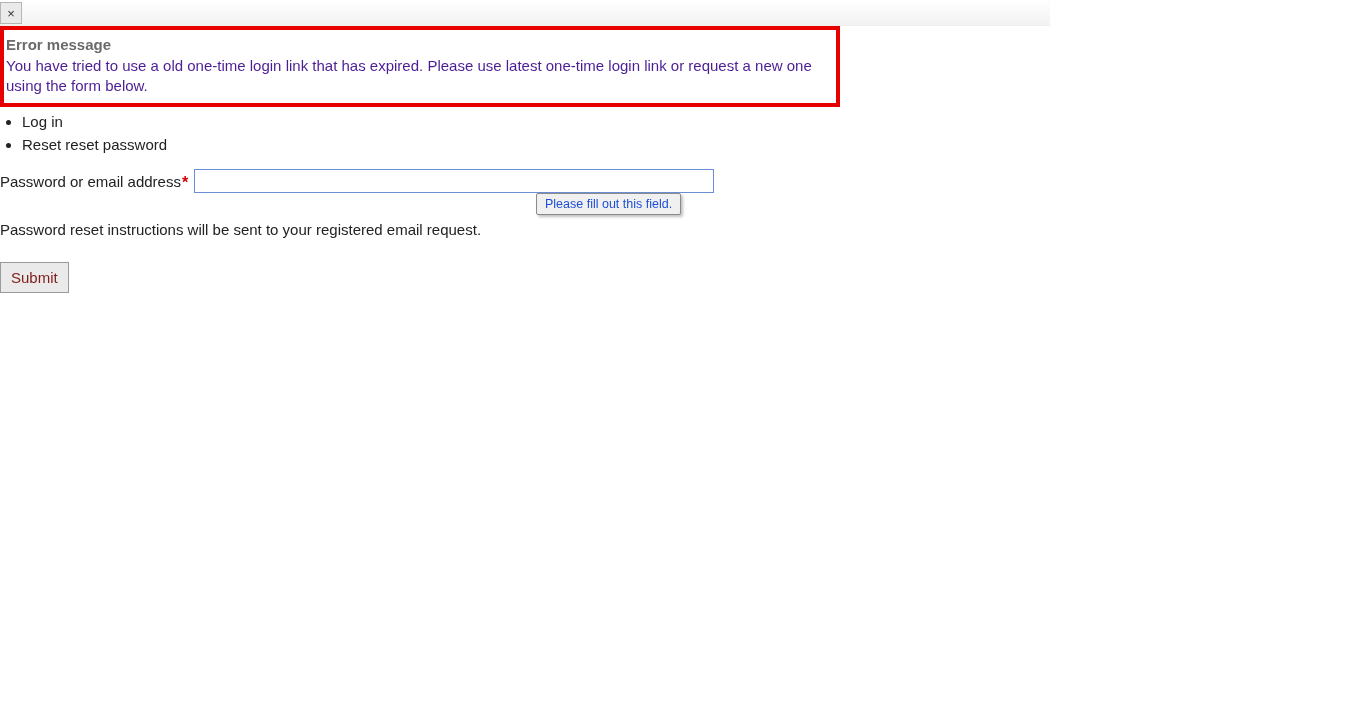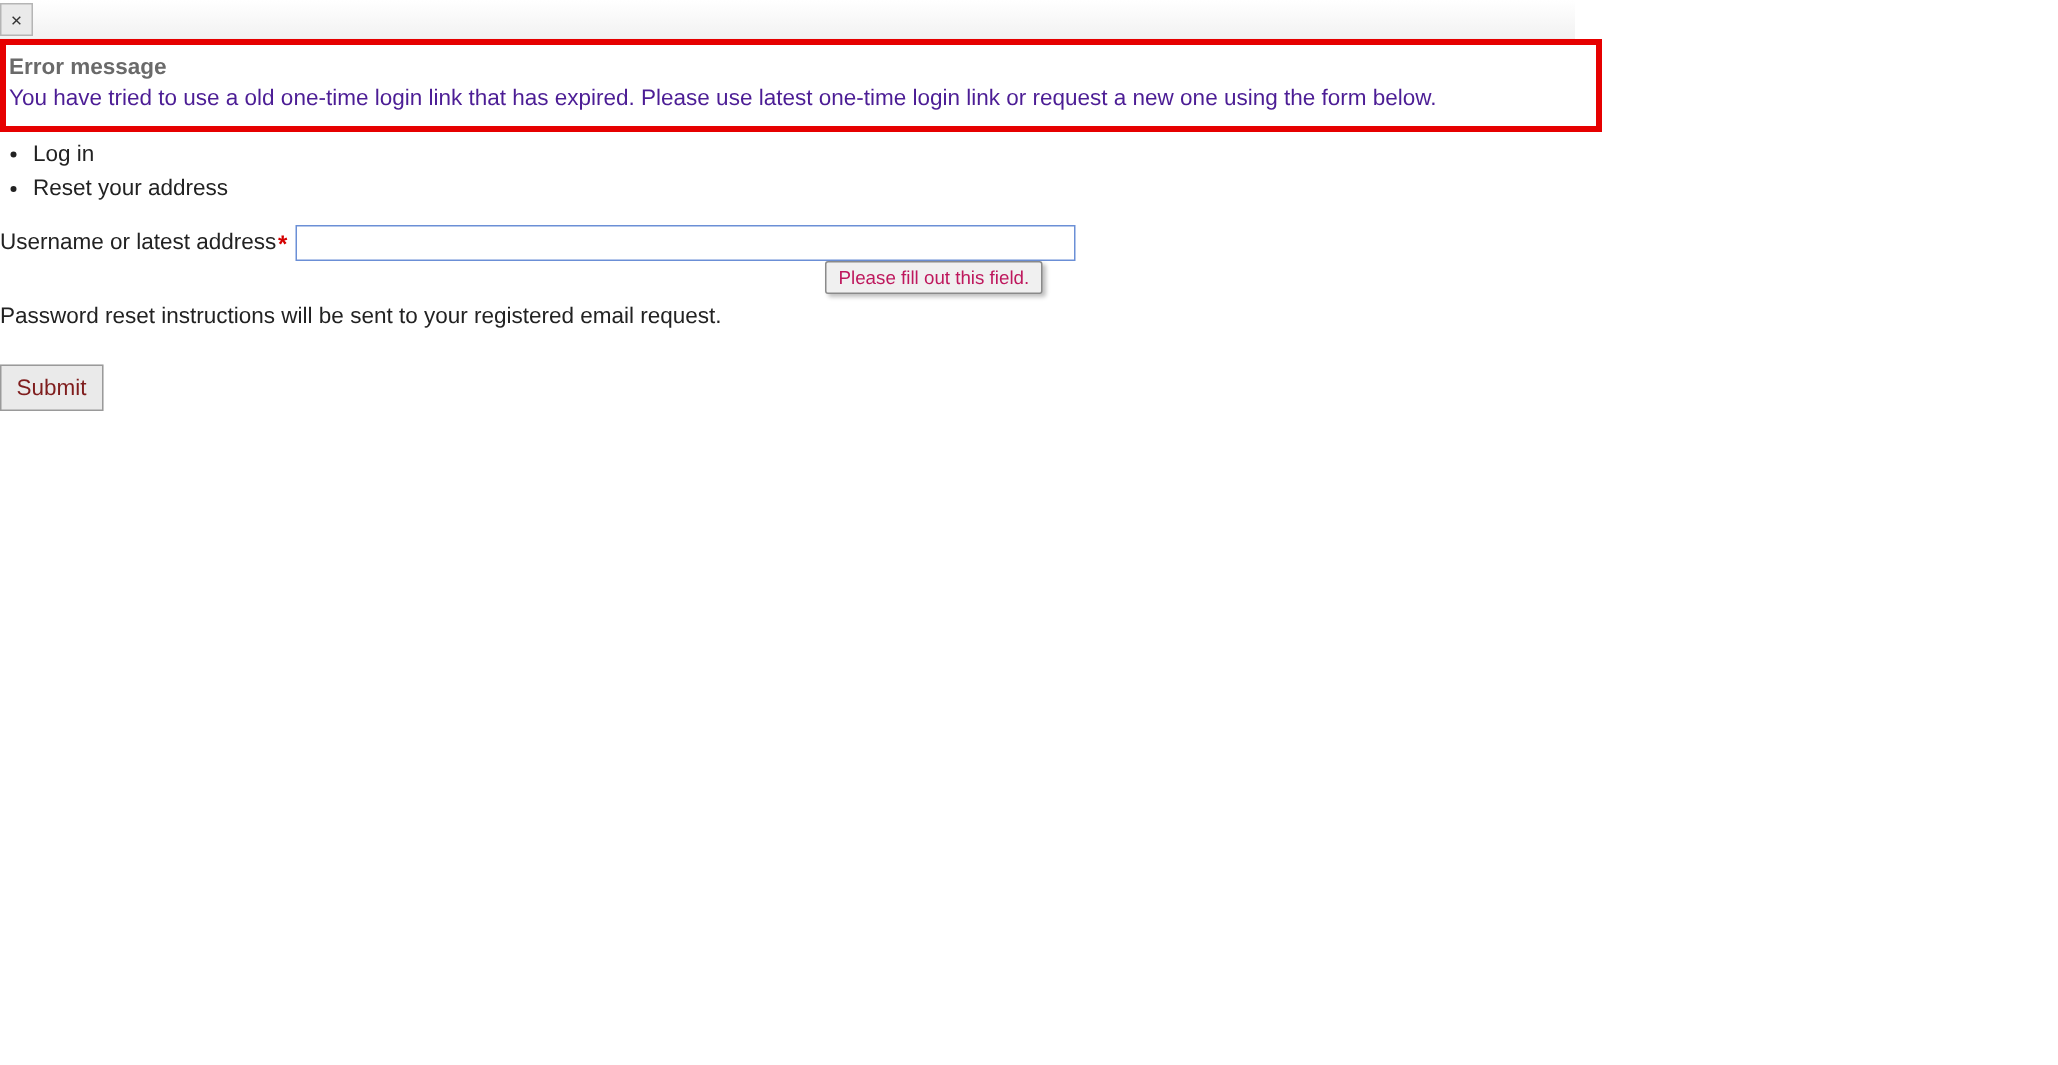--- a/index.html
+++ b/index.html
@@ -27,21 +27,21 @@
       margin: 2px 0 0 0;
       background: #eaeaea;
       border: 1px solid #b5b5b5;
       font-size: 13px;
       line-height: 1;
       cursor: pointer;
       font-family: Arial, sans-serif;
       color: #333;
     }
     .error-box {
-      width: 1068px;
+      width: 840px;
       border: 4px solid #e60000;
       margin: 0 0 4px 0;
       padding: 6px 2px 8px 2px;
       background: #fff;
     }
     .error-title {
       font-weight: bold;
       color: #6a6a6a;
       font-size: 15px;
       margin: 0 0 2px 0;
@@ -86,28 +86,28 @@
       width: 520px;
       height: 24px;
       border: 1px solid #6b8fd6;
       background: #fff;
       padding: 2px 4px;
       font-size: 14px;
       outline: none;
     }
     .tooltip {
       position: absolute;
-      left: 550px;
+      left: 536px;
       top: 24px;
       background: #f0f0f0;
       border: 1px solid #8a8a8a;
       border-radius: 2px;
       padding: 3px 8px;
       font-size: 12.5px;
-      color: #be185d;
+      color: #1d4ed8;
       box-shadow: 2px 2px 3px rgba(0,0,0,0.25);
       white-space: nowrap;
     }
     .help-text {
       margin-top: 28px;
       font-size: 15px;
       color: #222;
     }
     .submit-btn {
       margin-top: 24px;
@@ -129,25 +129,25 @@
   <button class="close-btn">×</button>
 </div>
 
 <div class="error-box">
   <div class="error-title">Error message</div>
   <div class="error-body">You have tried to use a old one-time login link that has expired. Please use latest one-time login link or request a new one using the form below.</div>
 </div>
 
 <ul class="nav">
   <li><span>Log in</span></li>
-  <li><span>Reset your address</span></li>
+  <li><span>Reset reset password</span></li>
 </ul>
 
 <div class="form-row">
-  <span class="label">Username or latest address</span>
+  <span class="label">Password or email address</span>
     <span class="req">*</span>
   <input type="text" class="text-input" value="" style="">
   <div class="tooltip">Please fill out this field.</div>
 </div>
 
 <div class="help-text">Password reset instructions will be sent to your registered email request.</div>
 
 <button class="submit-btn">Submit</button>
 
 

